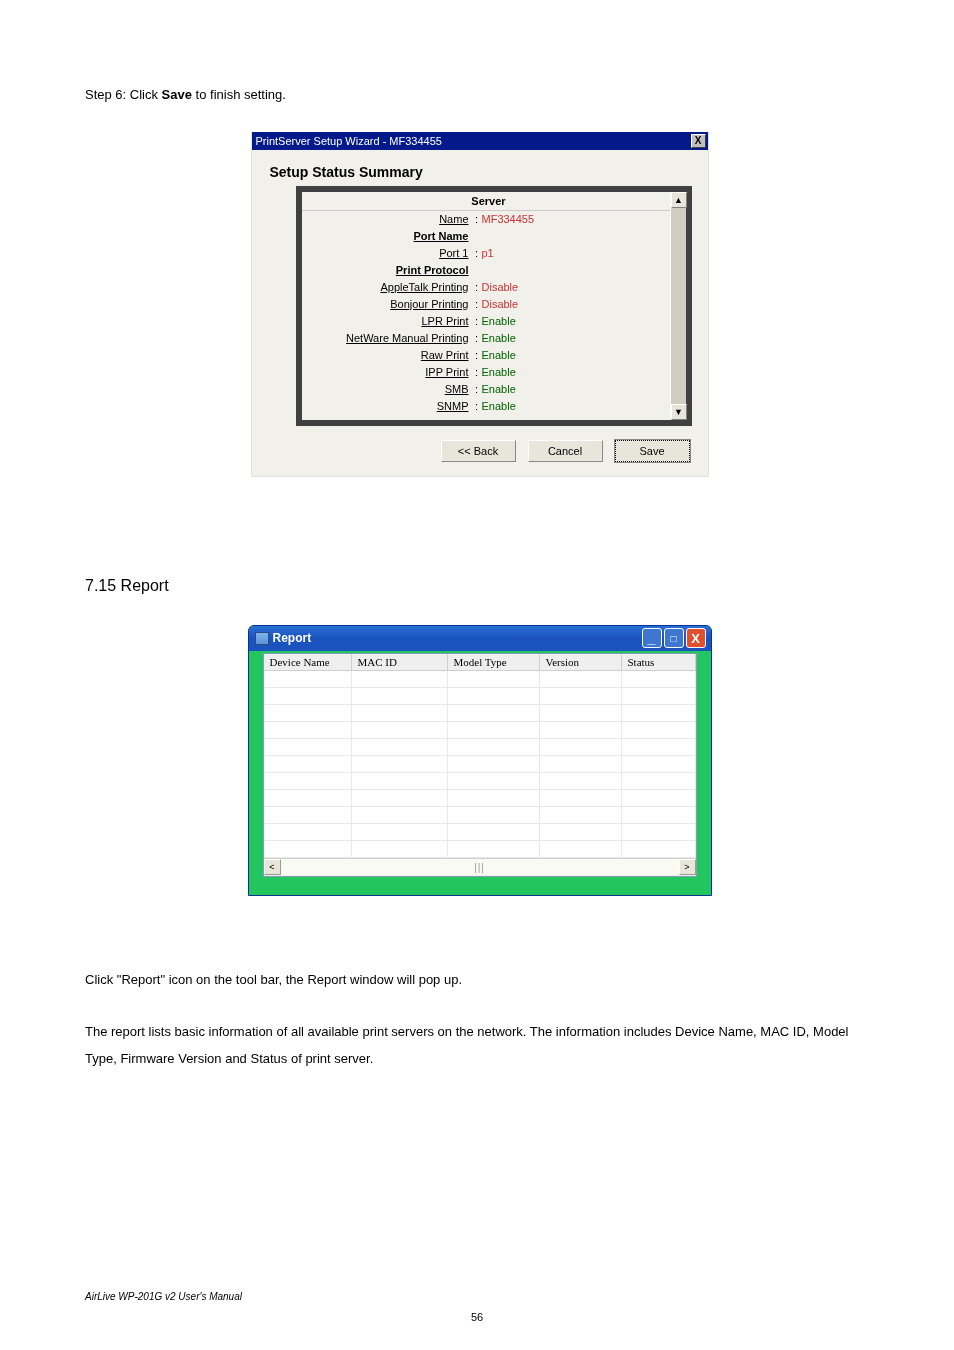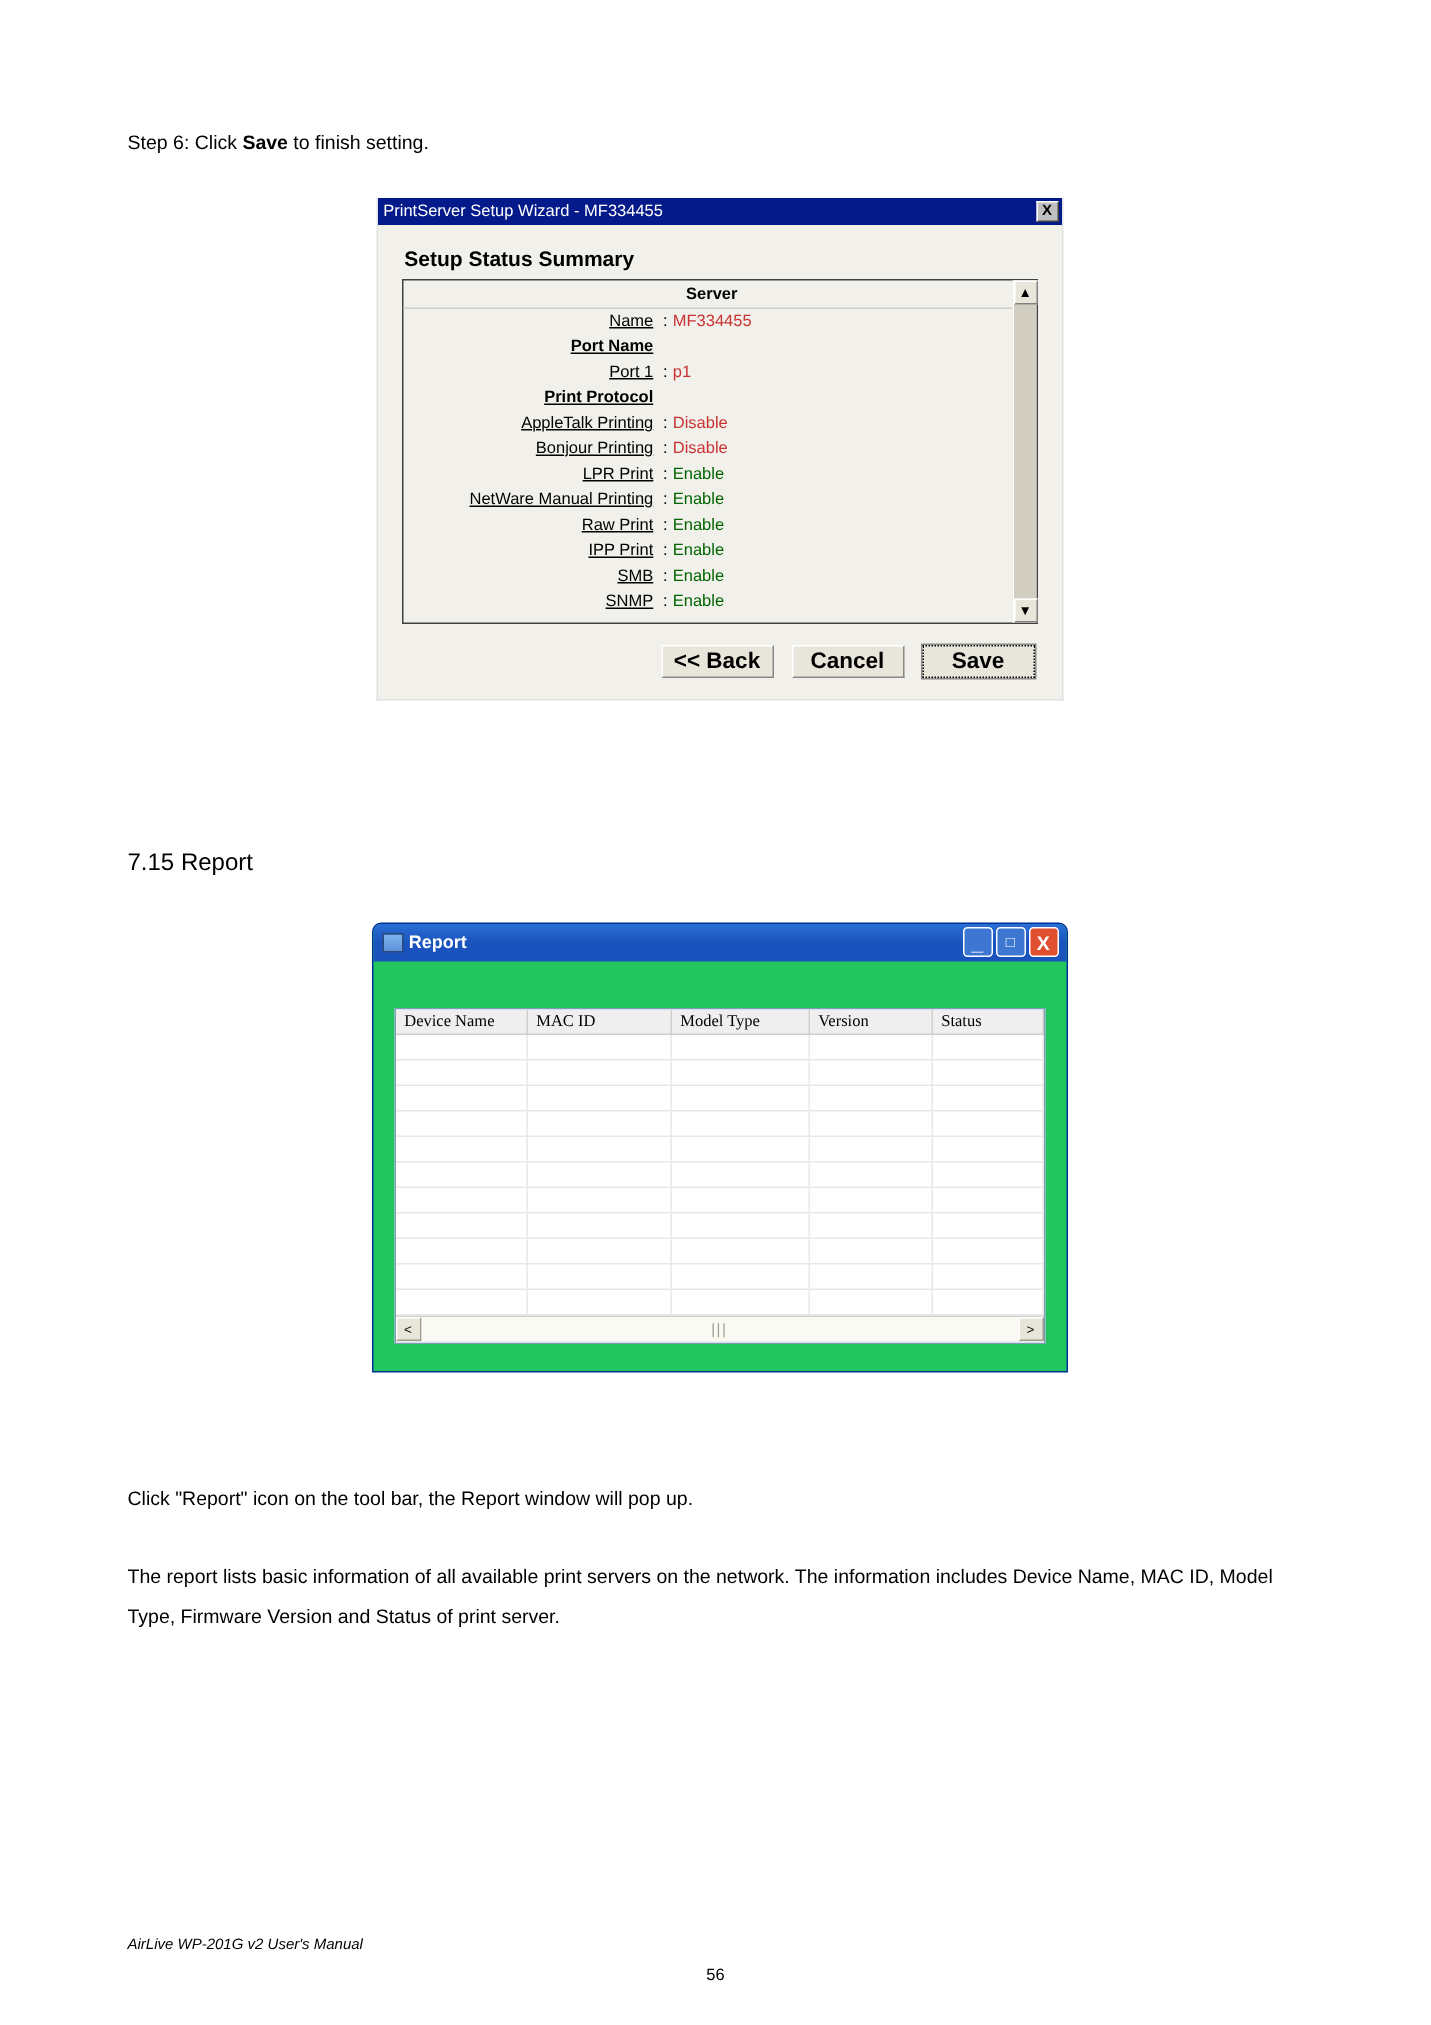--- a/index.html
+++ b/index.html
@@ -23,53 +23,53 @@
   }
   .wiz-titlebar {
     height: 18px; background:#041a8a; color:#fff;
     font-size:11px; display:flex; align-items:center;
     justify-content:space-between; padding:0 2px 0 4px;
     font-family: Tahoma, sans-serif;
   }
   .wiz-close { width:15px; height:14px; background:#c0c0c0; display:flex; align-items:center; justify-content:center; color:#000; font-weight:bold; font-size:10px; border:1px solid #fff; border-right-color:#404040; border-bottom-color:#404040; }
   .wiz-body { background:#f1f0ea; padding:14px 16px 14px 16px; }
   .wiz-h { font-weight:bold; font-size:14px; margin-bottom:6px; padding-left:2px; }
-  .wiz-panel { border:1px solid #404040; background:#f1f0ea; padding:0 10px 5px 0; position:relative; }
+  .wiz-panel { border:6px solid #404040; background:#f1f0ea; padding:0 10px 5px 0; position:relative;margin-left:28px; }
   .wiz-scroll { position:absolute; right:0; top:0; width:16px; height:100%; background:#d1cec1; border-left:1px solid #fff;}
   .wiz-scroll-btn { width:16px; height:16px; background:#e8e6db; border:1px solid #fff; border-right-color:#808080; border-bottom-color:#808080; display:flex; align-items:center; justify-content:center; font-size:9px;}
   .wiz-scroll-btn.top{position:absolute; top:0; left:0;}
   .wiz-scroll-btn.bot{position:absolute; bottom:0; left:0;}
   .wiz-rows { font-size:11px; font-family: Tahoma, Arial, sans-serif; }
   .wiz-row { display:flex; line-height:17px; }
   .wiz-lab { width:170px; text-align:right; padding-right:3px;text-decoration:underline; }
   .wiz-sep { width:10px; text-align:center; }
   .wiz-val { flex:1; text-align:left; }
   .wiz-row.head .wiz-lab { font-weight:bold; color:#000; }
   .wiz-row.head .wiz-val { color:#000; }
   .val-disable{color:#c83232;}
   .val-enable{color:#006400;}
   .val-red{color:#c83232;}
   .wiz-server{ text-align:center; font-weight:bold; font-size:11px; padding:3px 0; border-bottom:1px solid #ccc;}
   .wiz-buttons{margin-top:14px; display:flex; justify-content:flex-end; gap:12px; padding-right:2px;}
-  .wiz-btn{ width:75px; height:22px; font-size:15px; background:#e8e6db; border:1px solid #888; border-top-color:#fff; border-left-color:#fff;font-weight:bold;}
+  .wiz-btn{ width:75px; height:22px; font-size:11px; background:#e8e6db; border:1px solid #888; border-top-color:#fff; border-left-color:#fff;}
   .wiz-btn.save{border:1px dotted #000; background:#e8e6db; box-shadow:0 0 0 1px #888;}
 
   .section-h { font-size:16px; margin-bottom:30px; }
 
   
   .rep-window { width:464px; margin:0 auto 70px auto; border:1px solid #003399; background:#22c55e; border-radius:6px 6px 0 0; overflow:hidden;}
   .rep-title { height:25px; background:linear-gradient(180deg,#2a6fd6 0%,#1a53bd 50%,#1a53bd 100%); display:flex; align-items:center; justify-content:space-between; padding:0 5px 0 6px;}
   .rep-title-left{display:flex; align-items:center; gap:4px; color:#fff; font-size:12px; font-weight:bold; font-family: Tahoma, sans-serif;}
   .rep-icon{width:14px;height:13px;background:linear-gradient(180deg,#7fb2ef 0%,#5c93d8 100%);border:1px solid #2a4a7a;display:inline-block;}
   .rep-ctrls{display:flex; gap:2px;}
   .rep-ctrl{width:20px;height:20px; border-radius:3px; display:flex; align-items:center; justify-content:center; font-family: Arial; font-weight:bold;}
   .rep-min{background:#3d77d2;border:1px solid #fff;color:#fff;font-size:14px;}
   .rep-max{background:#3d77d2;border:1px solid #fff;color:#fff;font-size:10px;}
   .rep-x{background:#e05030;border:1px solid #fff;color:#fff;font-size:13px;}
-  .rep-body{padding:31px 14px 18px 14px;}
+  .rep-body{padding:2px 14px 18px 14px;}
   .rep-inner{background:#fff;border:1px solid #7f9db9;}
   .rep-head{display:flex;background:#efefef;font-size:11px;font-family:Tahoma;}
   .rep-head span{border-right:1px solid #cfcfcf;border-bottom:1px solid #cfcfcf;padding:2px 6px;}
   .rep-col1{width:88px;} .rep-col2{width:96px;} .rep-col3{width:92px;} .rep-col4{width:82px;} .rep-col5{width:74px;}
   .rep-datarow{display:flex;font-size:11px;font-family:Tahoma;}
   .rep-datarow span{border-right:1px solid #e8e8e8;border-bottom:1px solid #e8e8e8;padding:1px 6px;height:17px;}
   .rep-scrollbar{height:18px;background:#efefef;border-top:1px solid #cfcfcf;display:flex;justify-content:space-between;align-items:center;padding:0;}
   .rep-sbtn{width:17px;height:16px;background:#e8e6db;border:1px solid #fff;border-right-color:#9c9c8c;border-bottom-color:#9c9c8c;display:flex;align-items:center;justify-content:center;font-size:9px;}
   .rep-sbar-mid{flex:1;height:16px;background:#fafaf5; position:relative;}
   .rep-sbar-mid:after{content:"";position:absolute;left:50%;top:4px;width:8px;height:8px;background:transparent;}

